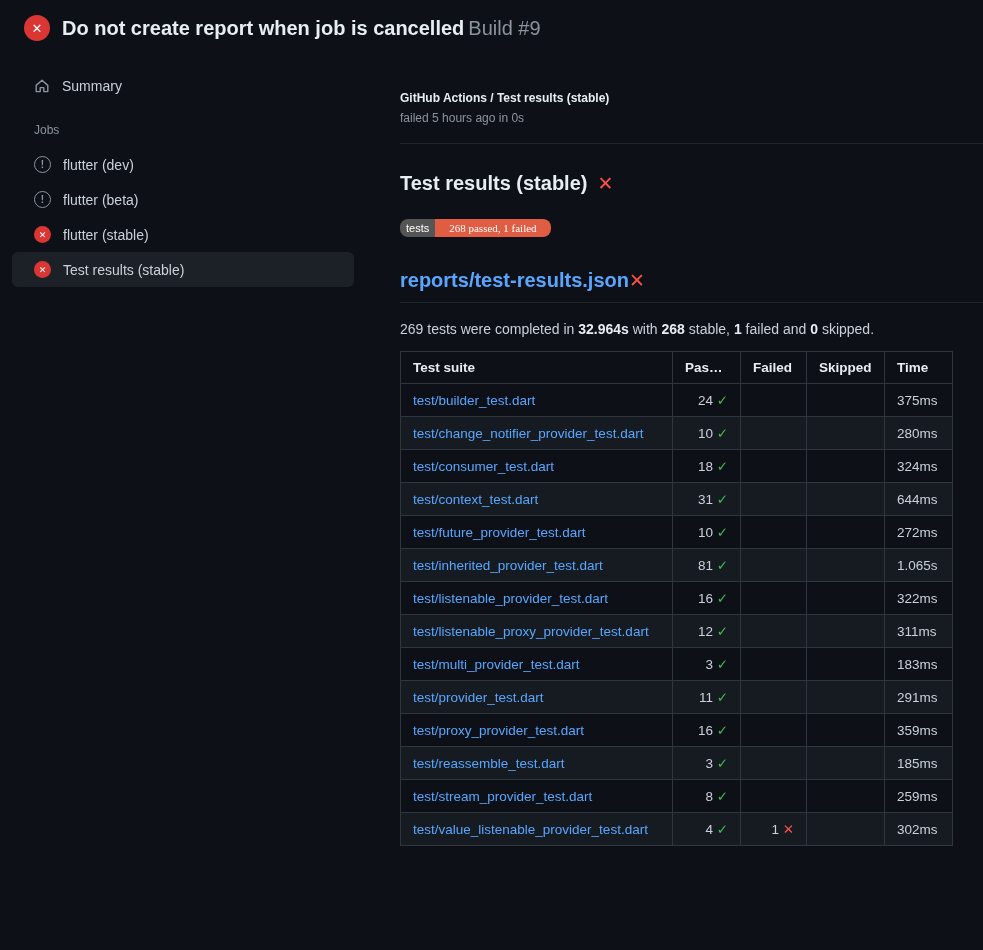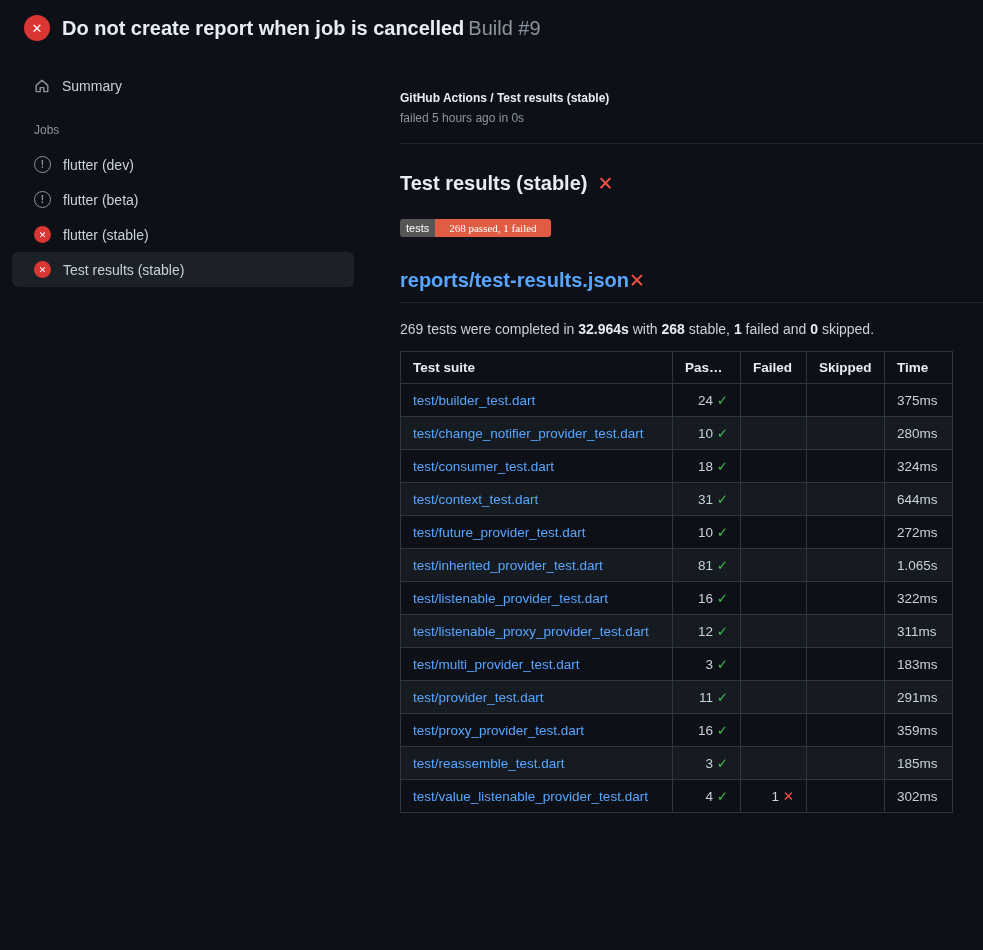--- a/index.html
+++ b/index.html
@@ -45,21 +45,21 @@
   
   .main{flex:1; padding:40px 0 0 10px;}
   .breadcrumb{font-weight:700; color:var(--text-bright); font-size:12px;}
   .status-line{color:var(--muted); font-size:12px; margin-top:6px;}
   .top-divider{border:none; border-top:1px solid var(--divider); margin:18px 0 0 0;}
   .section-title{
     display:flex; align-items:center; gap:10px;
     font-size:20px; font-weight:700; color:var(--text-bright); margin-top:28px;
   }
   .heading-x{color:var(--red); font-size:19px; font-weight:bold; line-height:1;}
-  .badge{display:inline-flex; margin-top:24px; font-size:11px; border-radius:3px; overflow:hidden;}
+  .badge{display:inline-flex; margin-top:24px; font-size:11px; border-radius:8px; overflow:hidden;}
   .badge-label{background:var(--badge-label-bg); color:#fff; padding:3px 6px;}
   .badge-value{background:var(--badge-value-bg); color:#fff; padding:3px 14px;font-family:Liberation Serif, serif;}
   .report-heading{
     display:flex; align-items:center; 
     margin-top:32px; padding-bottom:10px; border-bottom:1px solid var(--divider);
   }
   .report-link{color:var(--link); font-size:20px; font-weight:700; text-decoration:none;}
   .summary-line{margin-top:18px; font-size:14px; color:var(--text);}
   .summary-line b{color:var(--text-bright);}
   
@@ -245,20 +245,27 @@
             <td>359ms</td>
           </tr>
           <tr>
             <td><a href="#">test/reassemble_test.dart</a></td>
             <td class="num"><span>3 </span><span class="check">✓</span></td>
             <td class="num"></td>
             <td class="num"></td>
             <td>185ms</td>
           </tr>
           <tr>
+            <td><a href="#">test/stream_provider_test.dart</a></td>
+            <td class="num"><span>8 </span><span class="check">✓</span></td>
+            <td class="num"></td>
+            <td class="num"></td>
+            <td>259ms</td>
+          </tr>
+          <tr>
             <td><a href="#">test/value_listenable_provider_test.dart</a></td>
             <td class="num"><span>4 </span><span class="check">✓</span></td>
             <td class="num"><span>1 </span><span class="cross">✕</span></td>
             <td class="num"></td>
             <td>302ms</td>
           </tr>
         </tbody>
     </table>
   </main>
 </div>

